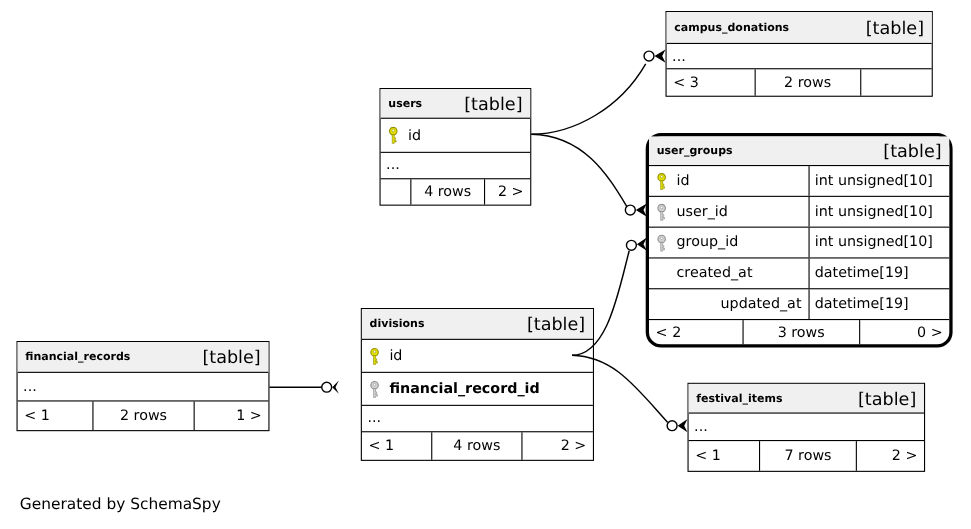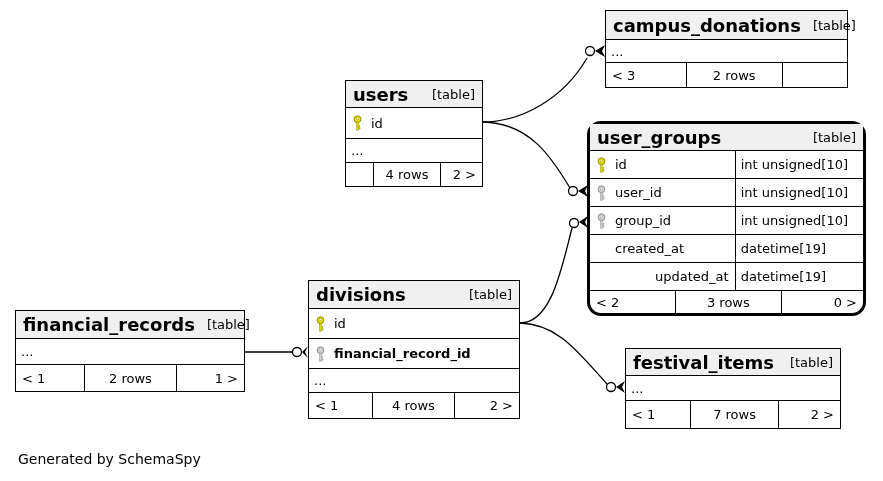--- a/index.html
+++ b/index.html
@@ -2,22 +2,22 @@
 <html><head>
 <meta charset="utf-8">
 <style>
   html,body{margin:0;padding:0;background:#fff;}
   #canvas{position:relative;width:883px;height:481px;background:#ffffff;
           font-family:"DejaVu Sans","Liberation Sans",sans-serif;overflow:hidden;}
   .db-table{position:absolute;border:1px solid #000;background:#fff;box-sizing:border-box;}
   .db-table.emph{border-width:3px;border-radius:14px;}
   .hdr{display:flex;justify-content:space-between;align-items:center;background:#f0f0f0;
        border-bottom:1px solid #000;padding:0 7px;box-sizing:border-box;}
-  .title{font-weight:bold;font-size:18px;color:#000;white-space:nowrap;}
-  .badge{font-size:13px;color:#000;padding-left:12px;white-space:nowrap;}
+  .title{font-weight:bold;font-size:10px;color:#000;white-space:nowrap;}
+  .badge{font-size:16px;color:#000;padding-left:12px;white-space:nowrap;}
   .trow{display:flex;align-items:stretch;border-bottom:1px solid #000;box-sizing:border-box;
         font-size:13px;color:#000;}
   .ncell{display:flex;align-items:center;padding-left:6px;flex:1 1 auto;box-sizing:border-box;
          white-space:nowrap;overflow:hidden;}
   .ncell.dots{padding-left:5px;}
   .keyspace{width:11px;height:16px;margin-right:8px;display:inline-flex;flex:0 0 11px;}
   .tcell{display:flex;align-items:center;border-left:1px solid #000;padding-left:5px;
          box-sizing:border-box;flex:1 1 auto;white-space:nowrap;overflow:hidden;}
   .tfoot{display:flex;box-sizing:border-box;font-size:13px;color:#000;}
   .fcell{display:flex;align-items:center;box-sizing:border-box;white-space:nowrap;}
@@ -133,21 +133,21 @@
             <span class="clabel">updated_at</span>
           </div>
           <div class="tcell">datetime[19]</div>
         </div>
         <div class="tfoot" style="height: 22px;">
           <div class="fcell f-left" style="width: 31%;">&lt; 2</div>
           <div class="fcell f-center" style="width: 39%;">3 rows</div>
           <div class="fcell f-right" style="width: 30%;">0 &gt;</div>
         </div>
       </div>
-      <div class="db-table" style="left: 308px; top: 280px; width: 212px; border-width: 1px;">
+      <div class="db-table" style="left: 328px; top: 280px; width: 212px; border-width: 1px;">
         <div class="hdr" style="height: 28px;">
           <span class="title">divisions</span>
           <span class="badge">[table]</span>
         </div>
         <div class="trow" style="height: 30px;">
           <div class="ncell">
             <span class="keyspace">
               <svg width="11" height="16" viewBox="0 0 11 16">
                 <circle cx="5.5" cy="4.2" r="3.4" fill="#e3df00" stroke="#938f00" stroke-width="1"></circle>
                 <circle cx="5.5" cy="3.7" r="1.1" fill="#ffffff" stroke="#938f00" stroke-width="0.5"></circle>

